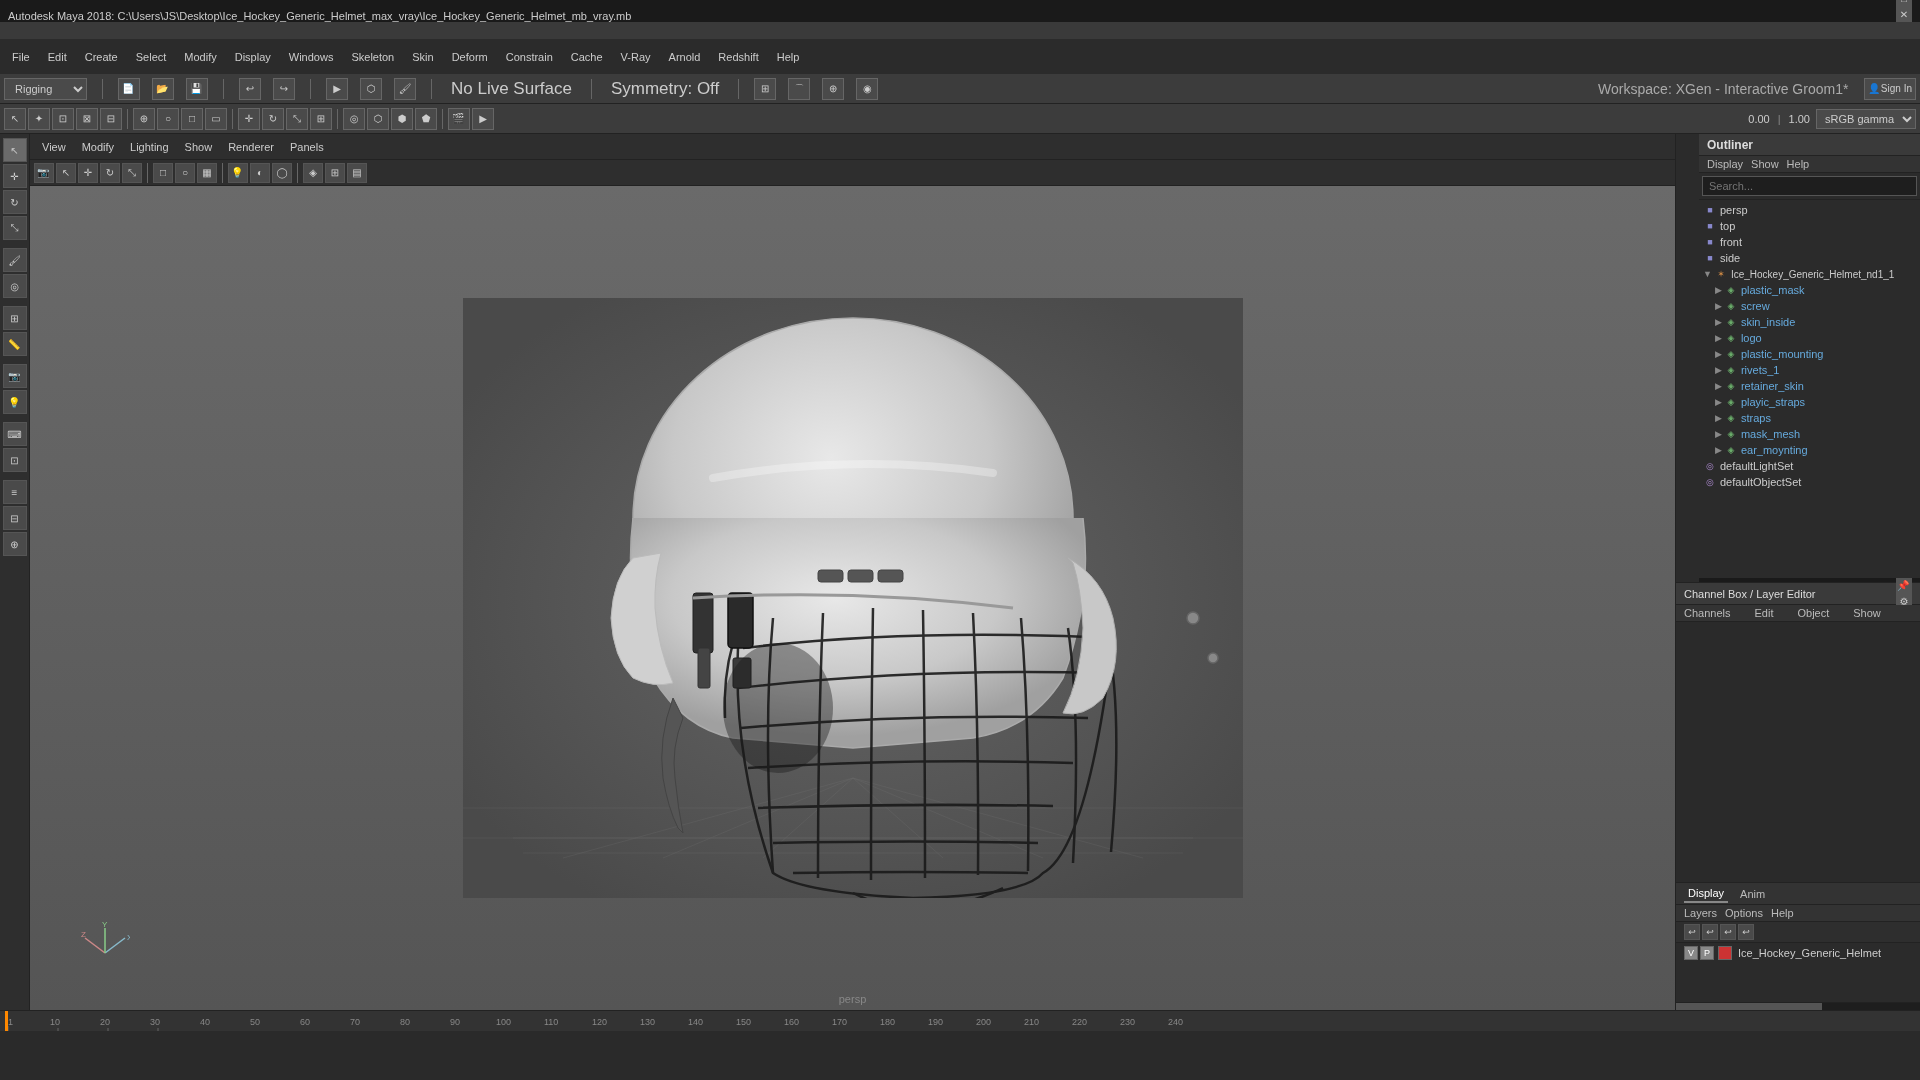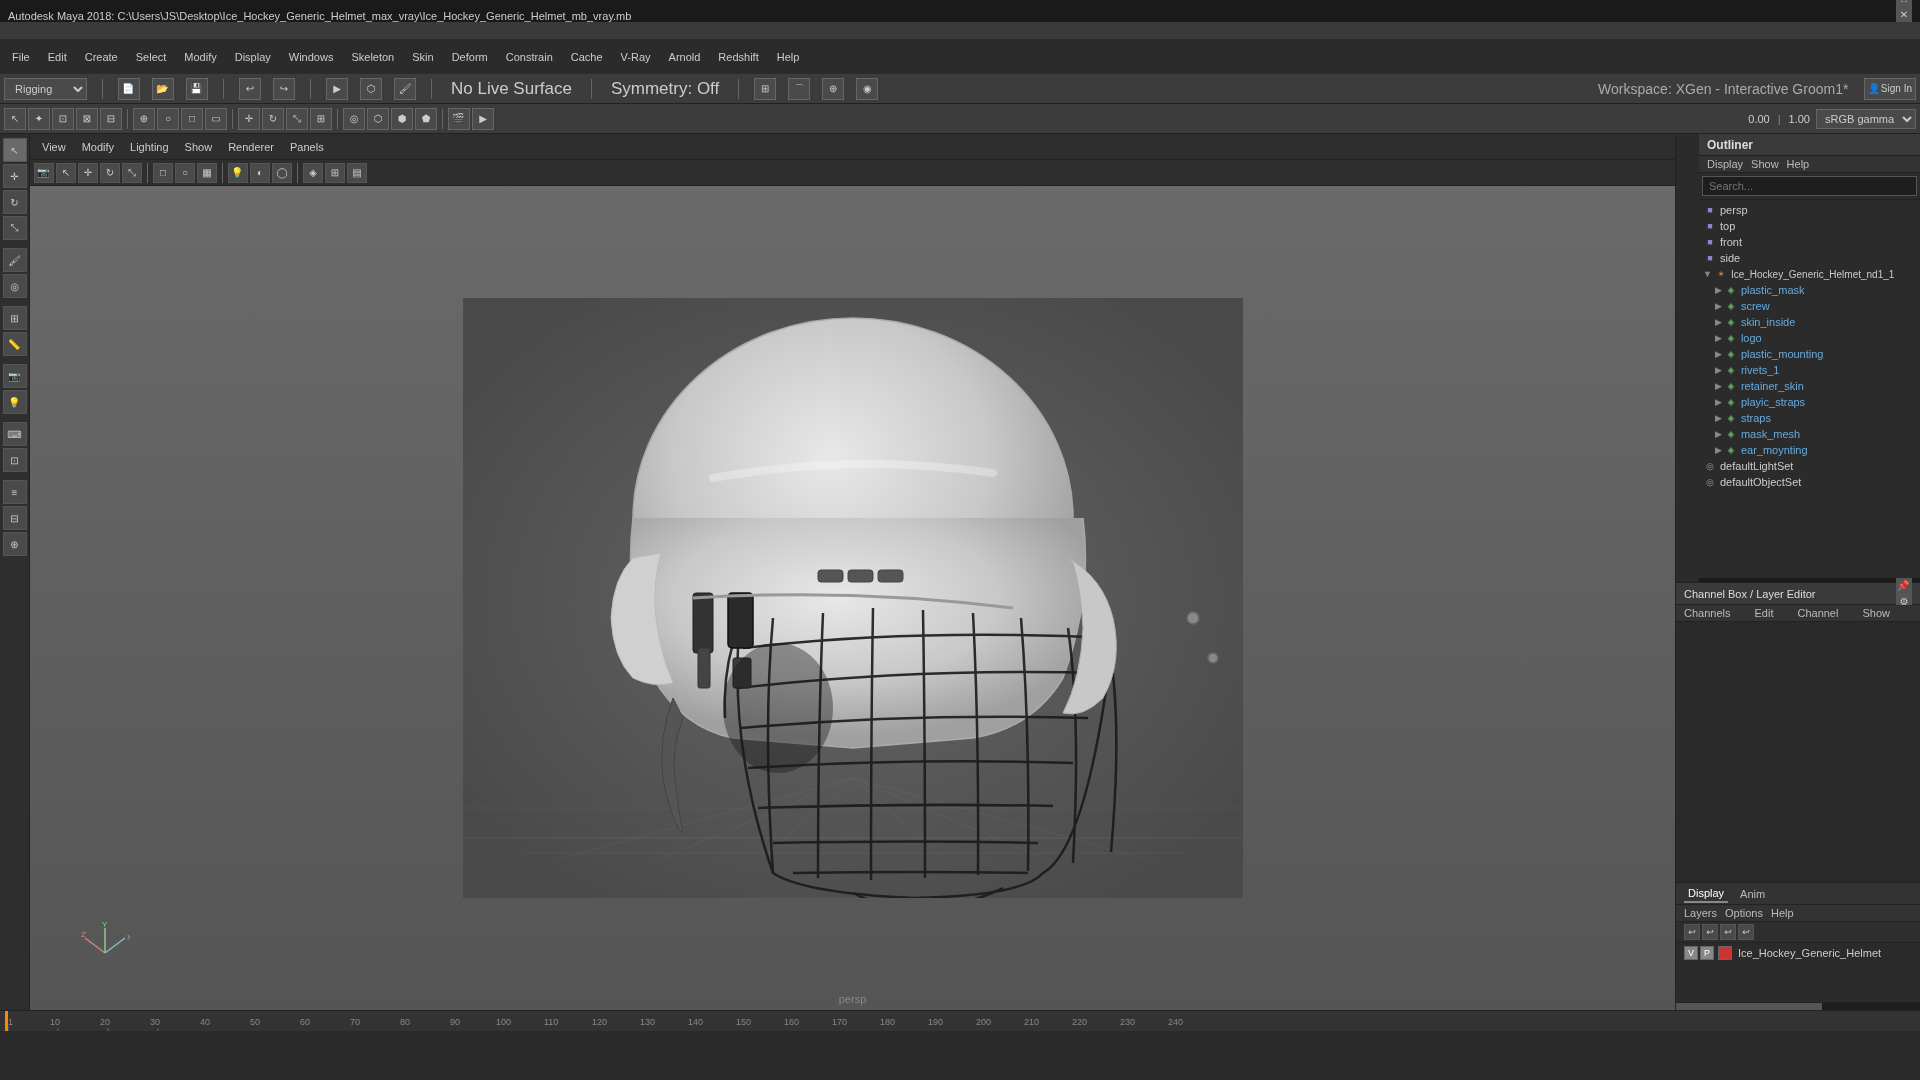--- a/index.html
+++ b/index.html
@@ -501,21 +501,21 @@
       <div id="channel-header">
         <span id="channel-title">Channel Box / Layer Editor</span>
         <div>
           <button class="title-btn">📌</button>
           <button class="title-btn">⚙</button>
         </div>
       </div>
       <div id="channel-menus">
         <span class="ch-menu">Channels</span>
         <span class="ch-menu">Edit</span>
-        <span class="ch-menu">Channel</span>
+        <span class="ch-menu">Object</span>
         <span class="ch-menu">Show</span>
       </div>
       <div id="channel-content"></div>
     </div>
 
     <div id="layer-editor">
       <div id="layer-header">
         <span class="layer-tab active">Display</span>
         <span class="layer-tab">Anim</span>
       </div>

